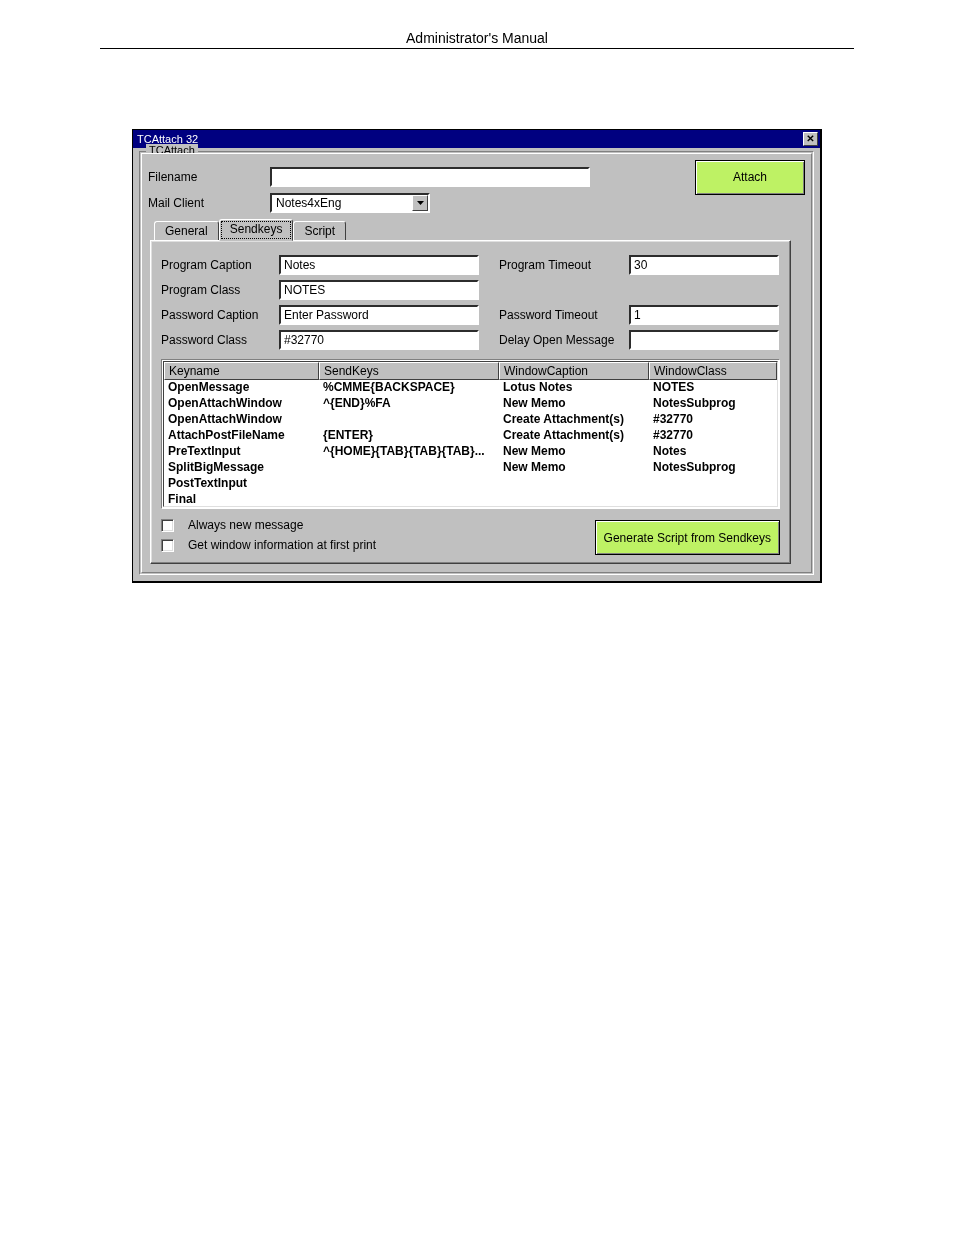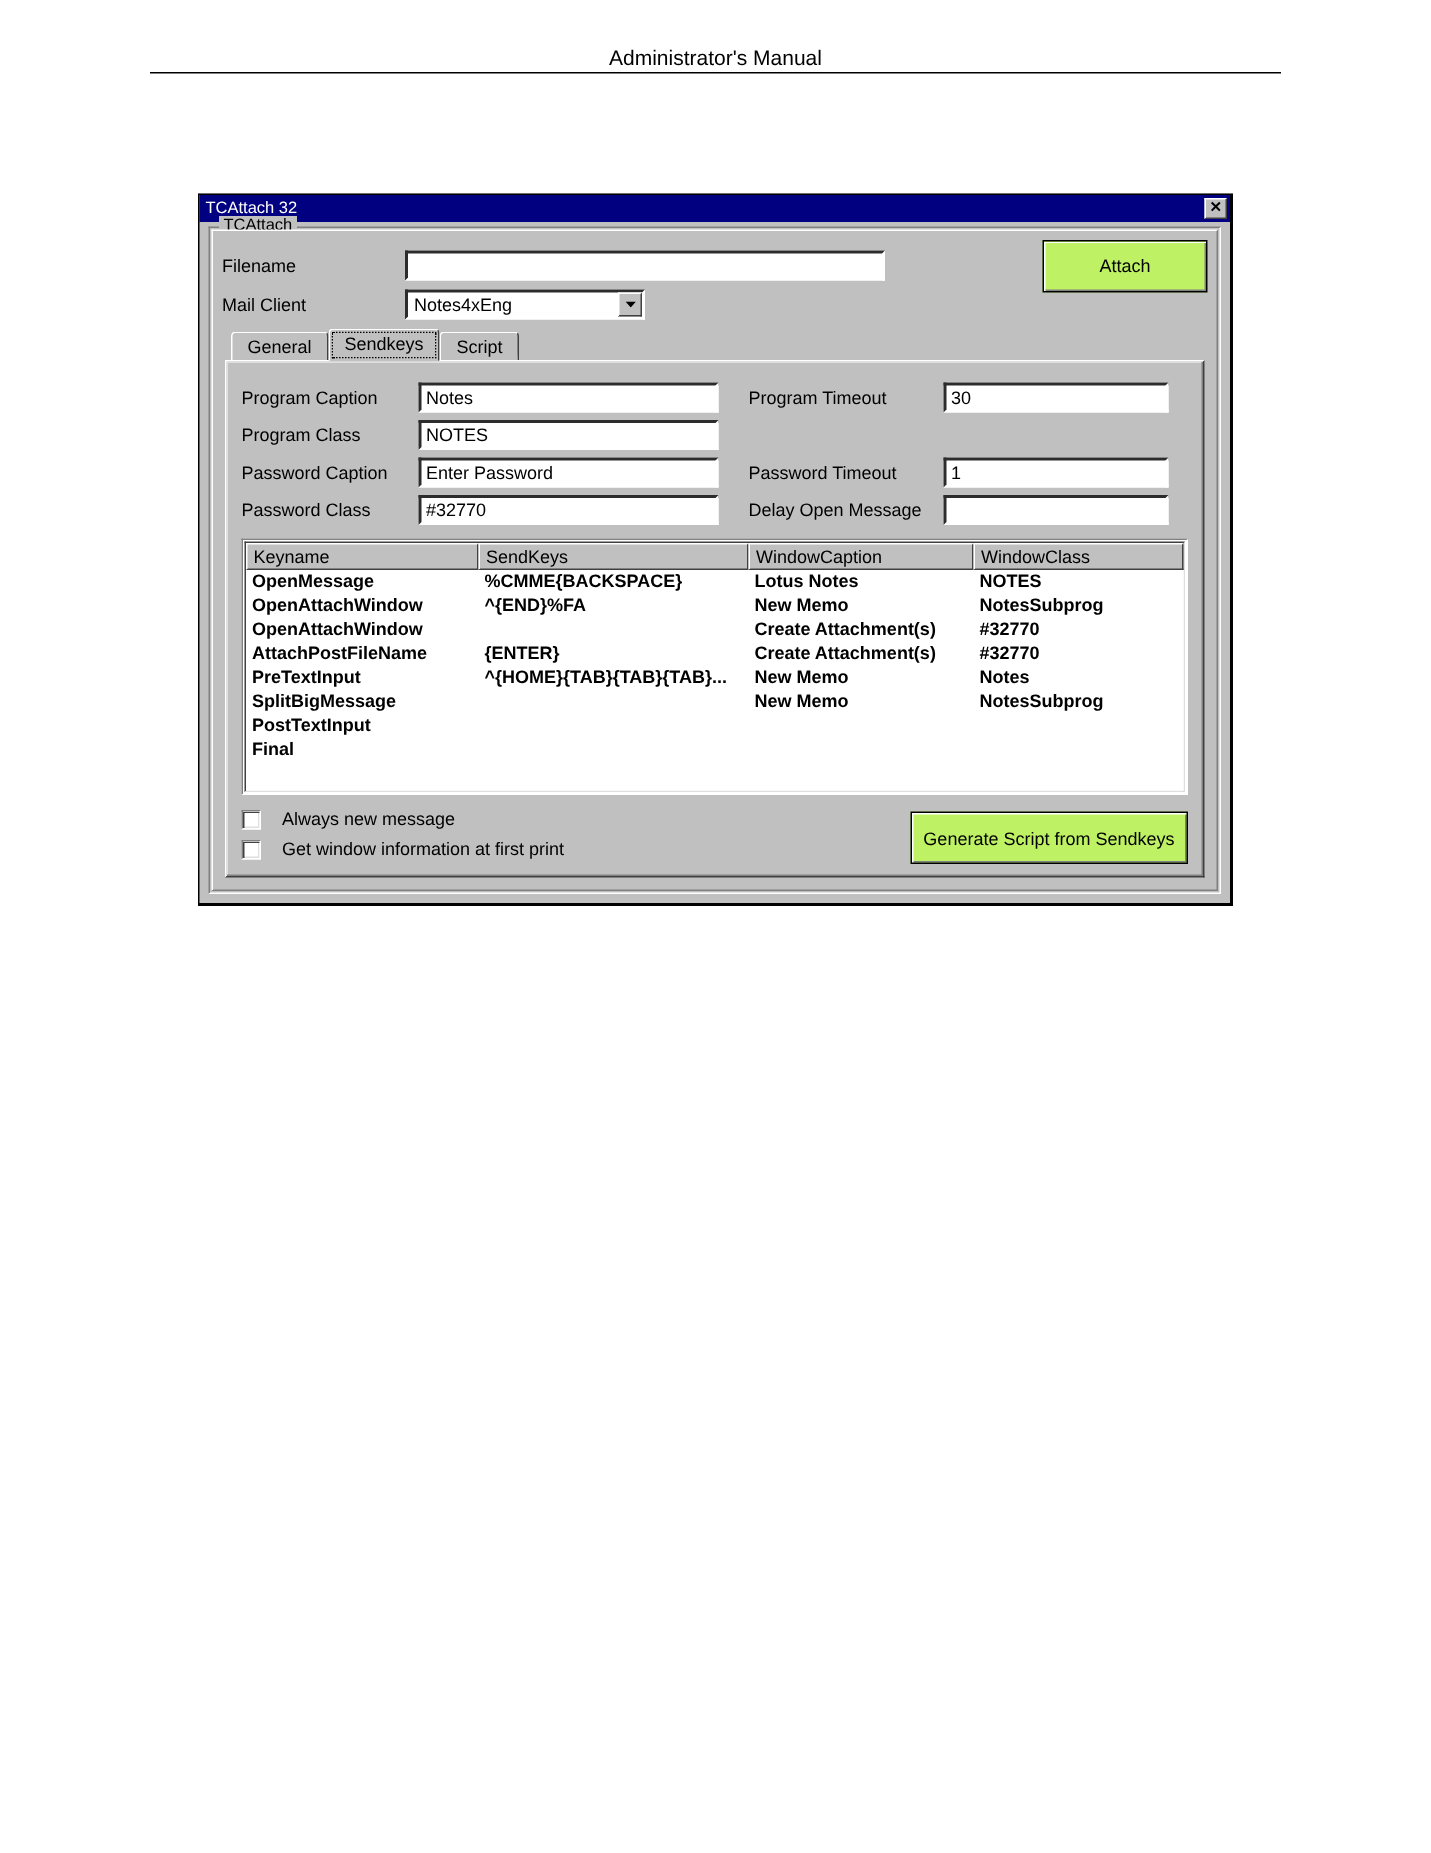--- a/index.html
+++ b/index.html
@@ -133,21 +133,21 @@
     border: 1px solid #fff;
     border-right-color:#404040;
     border-bottom-color:#404040;
     display:flex;
     align-items:center;
     justify-content:center;
   }
   .sel-arrow svg { width:7px; height:4px; }
   
   .tab-sheet {
-    margin: 6px 2px 2px 2px;
+    margin: 6px 14px 2px 2px;
     position: relative;
   }
   .tabs-row {
     display: flex;
     align-items: flex-end;
     height: 20px;
     padding-left: 4px;
     position: relative;
     z-index: 2;
   }
@@ -193,21 +193,21 @@
   .grid-row .in2 { width: 150px; }
   
   .tbl {
     border: 1px solid #808080;
     border-right-color:#fff;
     border-bottom-color:#fff;
     background: #fff;
     margin-top: 8px;
     display: flex;
     flex-direction: column;
-    height: 171px;
+    height: 150px;
     position: relative;
   }
   .tbl-inner{
     position:absolute;
     inset:1px;
     border:1px solid #404040;
     border-right-color:#dfdfdf;
     border-bottom-color:#dfdfdf;
     display:flex;flex-direction:column;
   }

